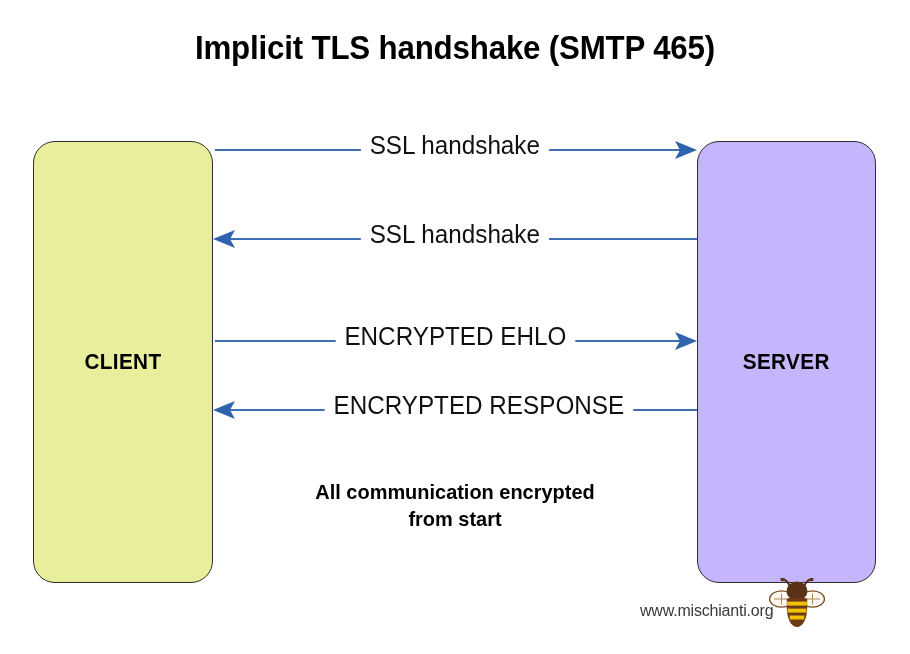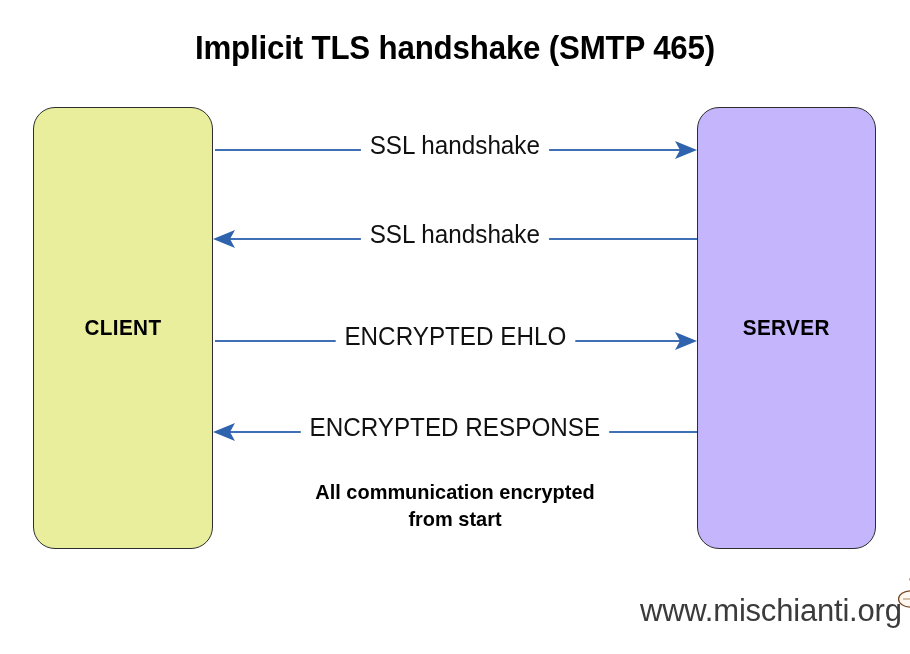--- a/index.html
+++ b/index.html
@@ -42,20 +42,21 @@
 
   
   .actor-box {
     position: absolute;
     border: 1.6px solid #2e2e2e;
     border-radius: 22px;
     box-sizing: border-box;
     display: flex;
     align-items: center;
     justify-content: center;
+    margin-top: 34px;
   }
   #client-box {
     left: 33px;
     top: 107px;
     width: 180px;
     height: 442px;
     background: #e8ee9c;
   }
   #server-box {
     left: 697px;
@@ -79,21 +80,21 @@
     left: 213px;
     width: 484px;
     height: 44px;
     display: flex;
     align-items: center;
     justify-content: center;
   }
   #msg-row-0 { top: 128px; }
   #msg-row-1 { top: 217px; }
   #msg-row-2 { top: 319px; text-align: center; }
-  #msg-row-3 { top: 410px; }
+  #msg-row-3 { top: 388px; padding-left: 24px; }
 
   .msg-svg {
     position: absolute;
     left: 0;
     top: 0;
     width: 484px;
     height: 44px;
     overflow: visible;
   }
 
@@ -132,21 +133,21 @@
     position: absolute;
     left: 640px;
     top: 583px;
     width: 250px;
     height: 56px;
     display: flex;
     align-items: center;
   }
   #site-url {
     font-family: "Liberation Sans", sans-serif;
-    font-size: 31px;
+    font-size: 16px;
     font-weight: normal;
     color: #3b3b3b;
     letter-spacing: -0.2px;
     white-space: nowrap;
   }
   #bee-logo {
     margin-left: -4px;
     margin-top: -14px;
     width: 56px;
     height: 52px;

